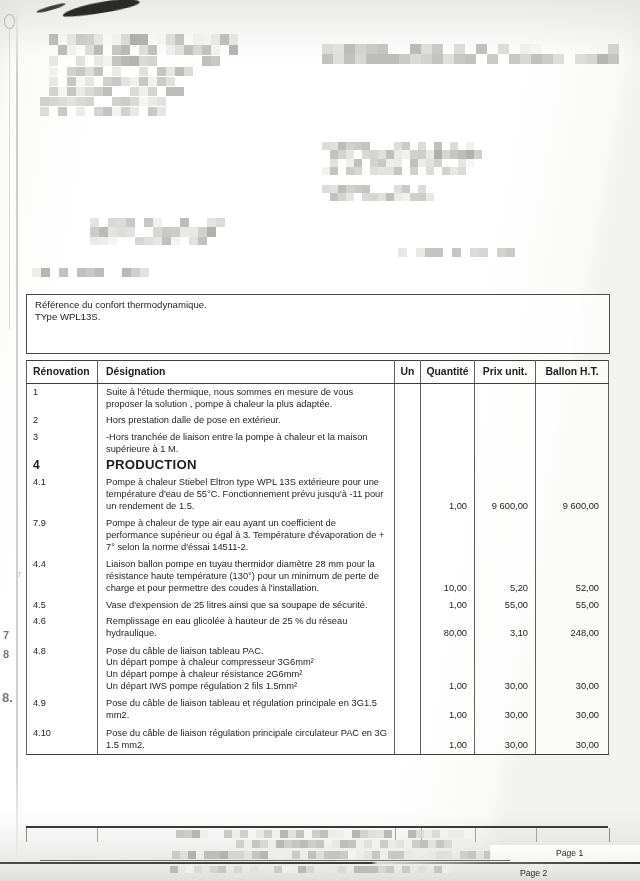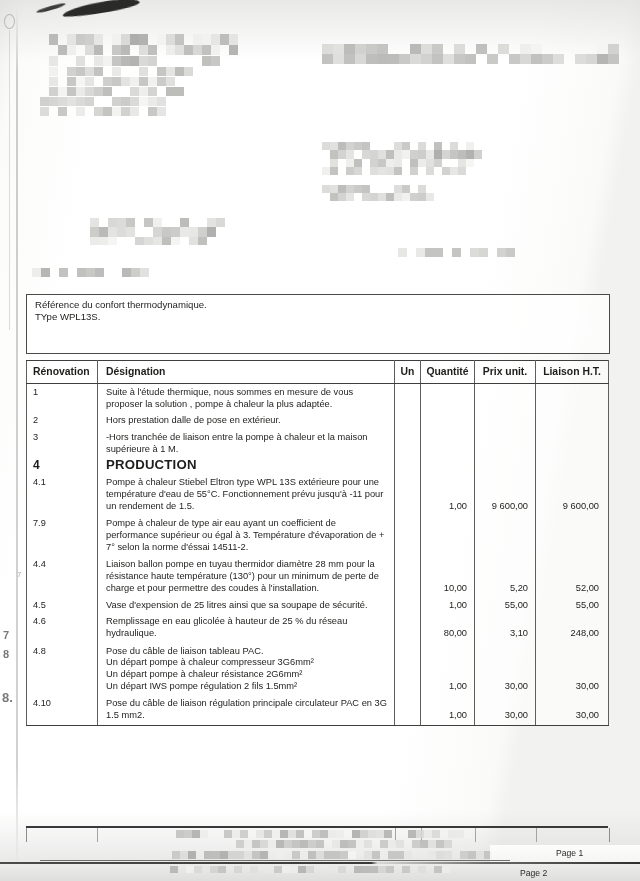--- a/index.html
+++ b/index.html
@@ -556,21 +556,21 @@
         <col class="c-pu">
         <col class="c-mt">
     </colgroup>
     <thead>
       <tr>
         <th class="h-ref">Rénovation</th>
         <th class="h-des">Désignation</th>
         <th class="h-un">Un</th>
         <th class="h-qte">Quantité</th>
         <th class="h-pu">Prix unit.</th>
-        <th class="h-mt">Liaison H.T.</th>
+        <th class="h-mt">Ballon H.T.</th>
       </tr>
     </thead>
     <tbody id="tbl-body">
         <tr>
           <td class="d-ref">1</td>
           <td class="d-des">Suite à l'étude thermique, nous sommes en mesure de vous proposer la solution , pompe à chaleur la plus adaptée.</td>
           <td class="d-un"></td>
           <td class="d-num"></td>
           <td class="d-num"></td>
           <td class="d-mt"></td>
@@ -640,20 +640,28 @@
           <td class="d-mt">248,00</td>
         </tr>
         <tr>
           <td class="d-ref">4.8</td>
           <td class="d-des">
             <div>Pose du câble de liaison tableau PAC.</div>
             <div>Un départ pompe à chaleur compresseur 3G6mm²</div>
             <div>Un départ pompe à chaleur résistance 2G6mm²</div>
             <div>Un départ IWS pompe  régulation 2 fils 1.5mm²</div>
           </td>
+          <td class="d-un"></td>
+          <td class="d-num">1,00</td>
+          <td class="d-num">30,00</td>
+          <td class="d-mt">30,00</td>
+        </tr>
+        <tr>
+          <td class="d-ref">4.9</td>
+          <td class="d-des">Pose du câble de liaison tableau et régulation  principale en 3G1.5 mm2.</td>
           <td class="d-un"></td>
           <td class="d-num">1,00</td>
           <td class="d-num">30,00</td>
           <td class="d-mt">30,00</td>
         </tr>
         <tr>
           <td class="d-ref">4.10</td>
           <td class="d-des">Pose du câble de liaison régulation principale circulateur PAC en 3G 1.5 mm2.</td>
           <td class="d-un"></td>
           <td class="d-num">1,00</td>

